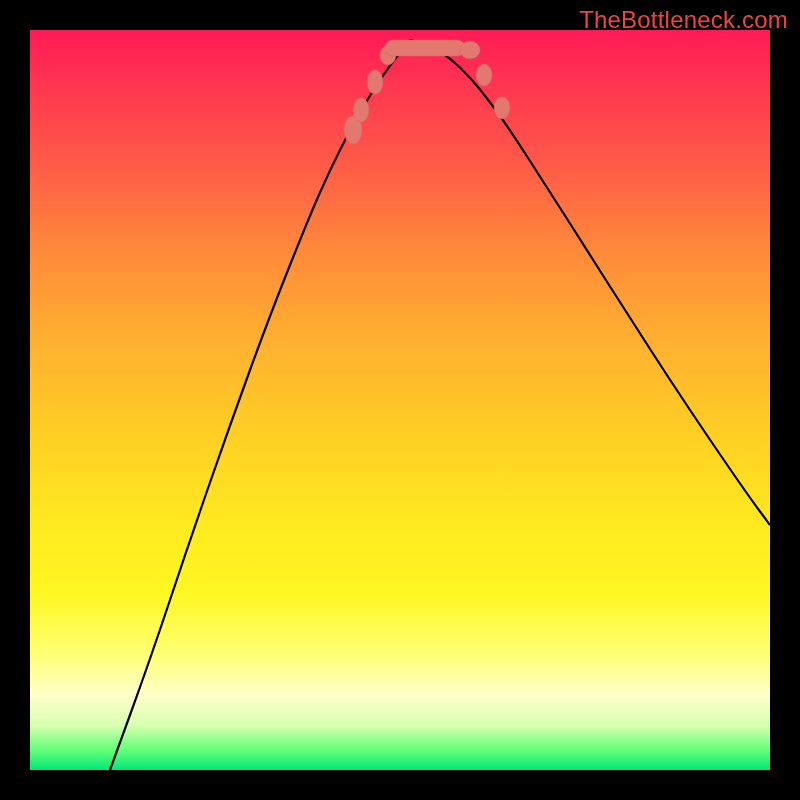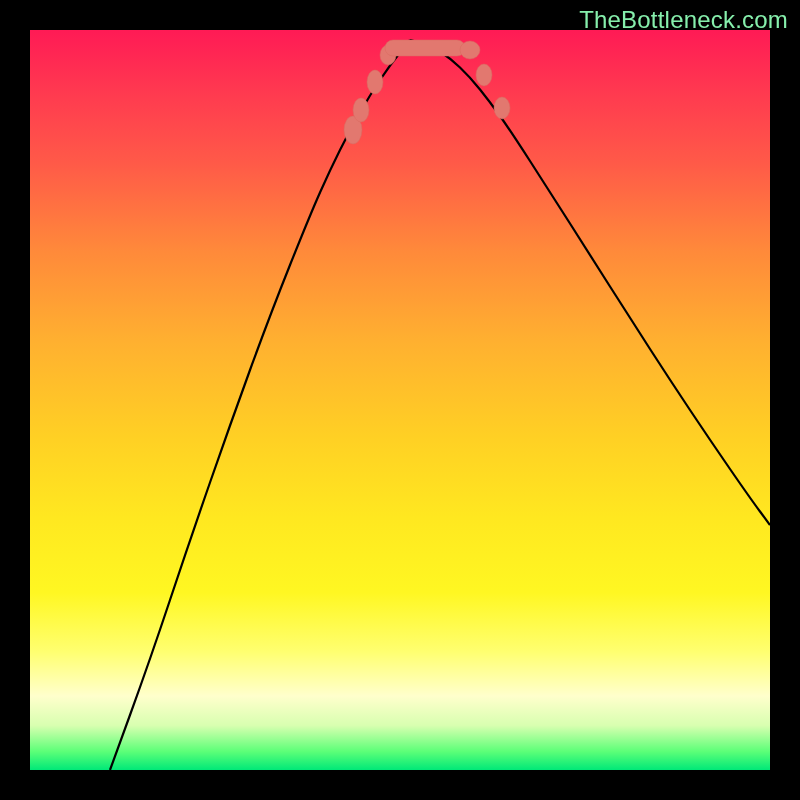--- a/index.html
+++ b/index.html
@@ -30,21 +30,21 @@
       #ffffcc 90%,
       #d8ffb0 94%,
       #5cff78 97.5%,
       #00e878 100%
     );
   }
   .watermark {
     position: absolute;
     top: 6px;
     right: 12px;
-    color: #86efac;
+    color: #ef4444;
     font-size: 24px;
     font-weight: 500;
     letter-spacing: 0.2px;
     z-index: 5;
   }
   svg.curves {
     position: absolute;
     left: 0;
     top: 0;
     width: 740px;

